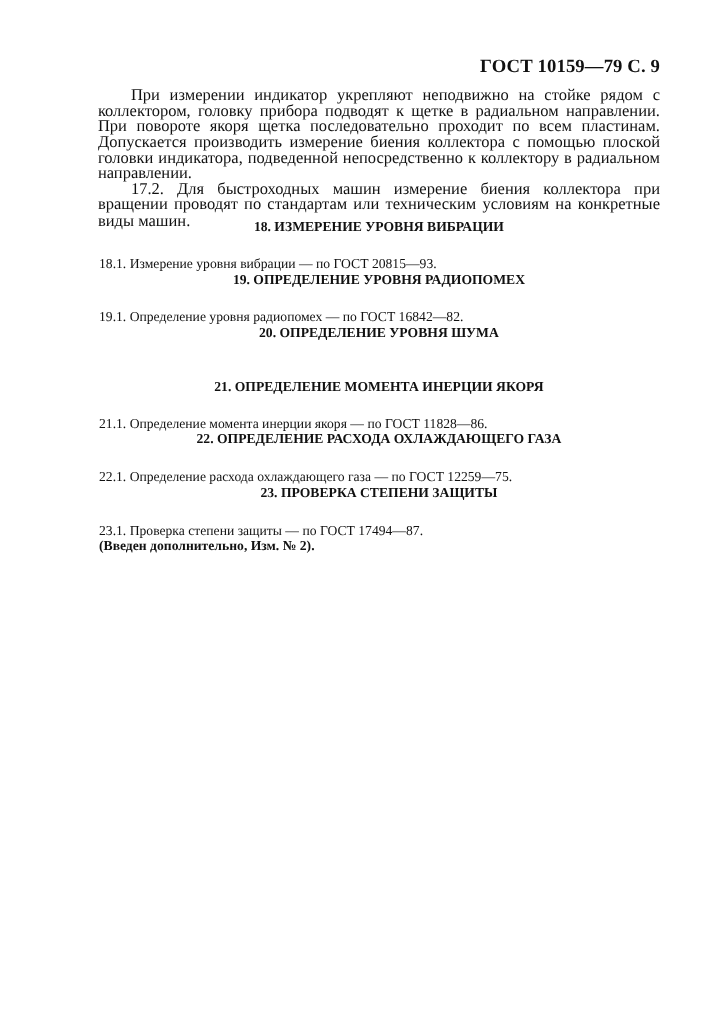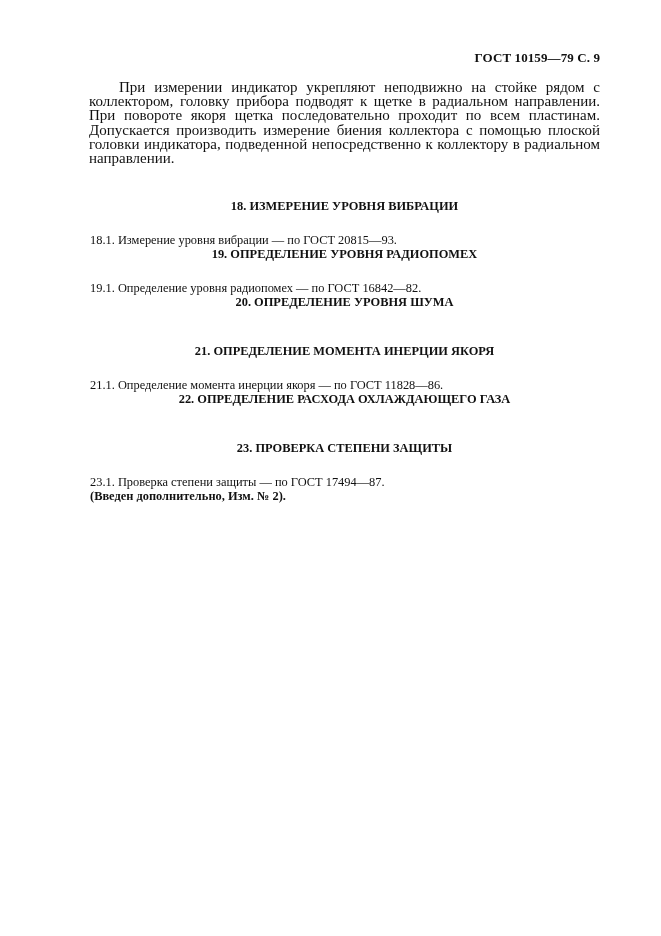--- a/index.html
+++ b/index.html
@@ -1,33 +1,34 @@
 <!DOCTYPE html>
 <html><head>
 <meta charset="utf-8">
 <style>
   html, body { margin: 0; padding: 0; background: #ffffff; }
   body { width: 661px; height: 936px; position: relative; overflow: hidden;
          font-family: "Liberation Serif", "DejaVu Serif", serif; color: #111; }
-  .header { position: absolute; right: 61px; top: 50px; font-weight: bold; font-size: 13px; letter-spacing: 0.1px; }
+  .header { position: absolute; right: 61px; top: 50px; font-weight: bold; font-size: 17px; letter-spacing: 0.1px; }
   .body-text { position: absolute; left: 89px; top: 80px; width: 511px; font-size: 15px; line-height: 14.2px; text-align: justify; }
   .body-text p { margin: 0; text-indent: 30px; }
   .section { position: absolute; left: 89px; width: 511px; font-size: 12.4px; }
   .section h3 { margin: 16px; text-align: center; font-size: 12.4px; font-weight: bold; line-height: 14px; }
   .section p { margin: 0; line-height: 14px; padding-left: 1px; }
   .section .item { margin-top: 20px; }
   .note { font-weight: bold; }
 </style>
 </head>
 <body>
 
 <div class="header">ГОСТ 10159—79 С. 9</div>
 
 <div class="body-text">
   <p>При измерении индикатор укрепляют неподвижно на стойке рядом с коллектором, головку прибора подводят к щетке в радиальном направлении. При повороте якоря щетка последовательно проходит по всем пластинам. Допускается производить измерение биения коллектора с помощью плоской головки индикатора, подведенной непосредственно к коллектору в радиальном направлении.</p>
+  <p>17.2. Для быстроходных машин измерение биения коллектора при вращении проводят по стандартам или техническим условиям на конкретные виды машин.</p>
 </div>
 
 <div class="section" style="top:183px;">
   <h3>18. ИЗМЕРЕНИЕ УРОВНЯ ВИБРАЦИИ</h3>
   <p class="item">18.1.  Измерение уровня вибрации — по ГОСТ 20815—93.</p>
 </div>
 
 <div class="section" style="top:231px;">
   <h3>19. ОПРЕДЕЛЕНИЕ УРОВНЯ РАДИОПОМЕХ</h3>
   <p class="item">19.1.  Определение уровня радиопомех — по ГОСТ 16842—82.</p>
@@ -37,19 +38,20 @@
   <h3>20. ОПРЕДЕЛЕНИЕ УРОВНЯ ШУМА</h3>
 </div>
 
 <div class="section" style="top:328px;">
   <h3>21. ОПРЕДЕЛЕНИЕ МОМЕНТА ИНЕРЦИИ ЯКОРЯ</h3>
   <p class="item">21.1.  Определение момента инерции якоря — по ГОСТ 11828—86.</p>
 </div>
 
 <div class="section" style="top:376px;">
   <h3>22. ОПРЕДЕЛЕНИЕ РАСХОДА ОХЛАЖДАЮЩЕГО ГАЗА</h3>
+  <p class="item">22.1.  Определение расхода охлаждающего газа — по ГОСТ 12259—75.</p>
 </div>
 
 <div class="section" style="top:425px;">
   <h3>23. ПРОВЕРКА СТЕПЕНИ ЗАЩИТЫ</h3>
   <p class="item">23.1.  Проверка степени защиты — по ГОСТ 17494—87.</p>
   <p class="note">(Введен дополнительно, Изм. № 2).</p>
 </div>
 
 </body></html>

